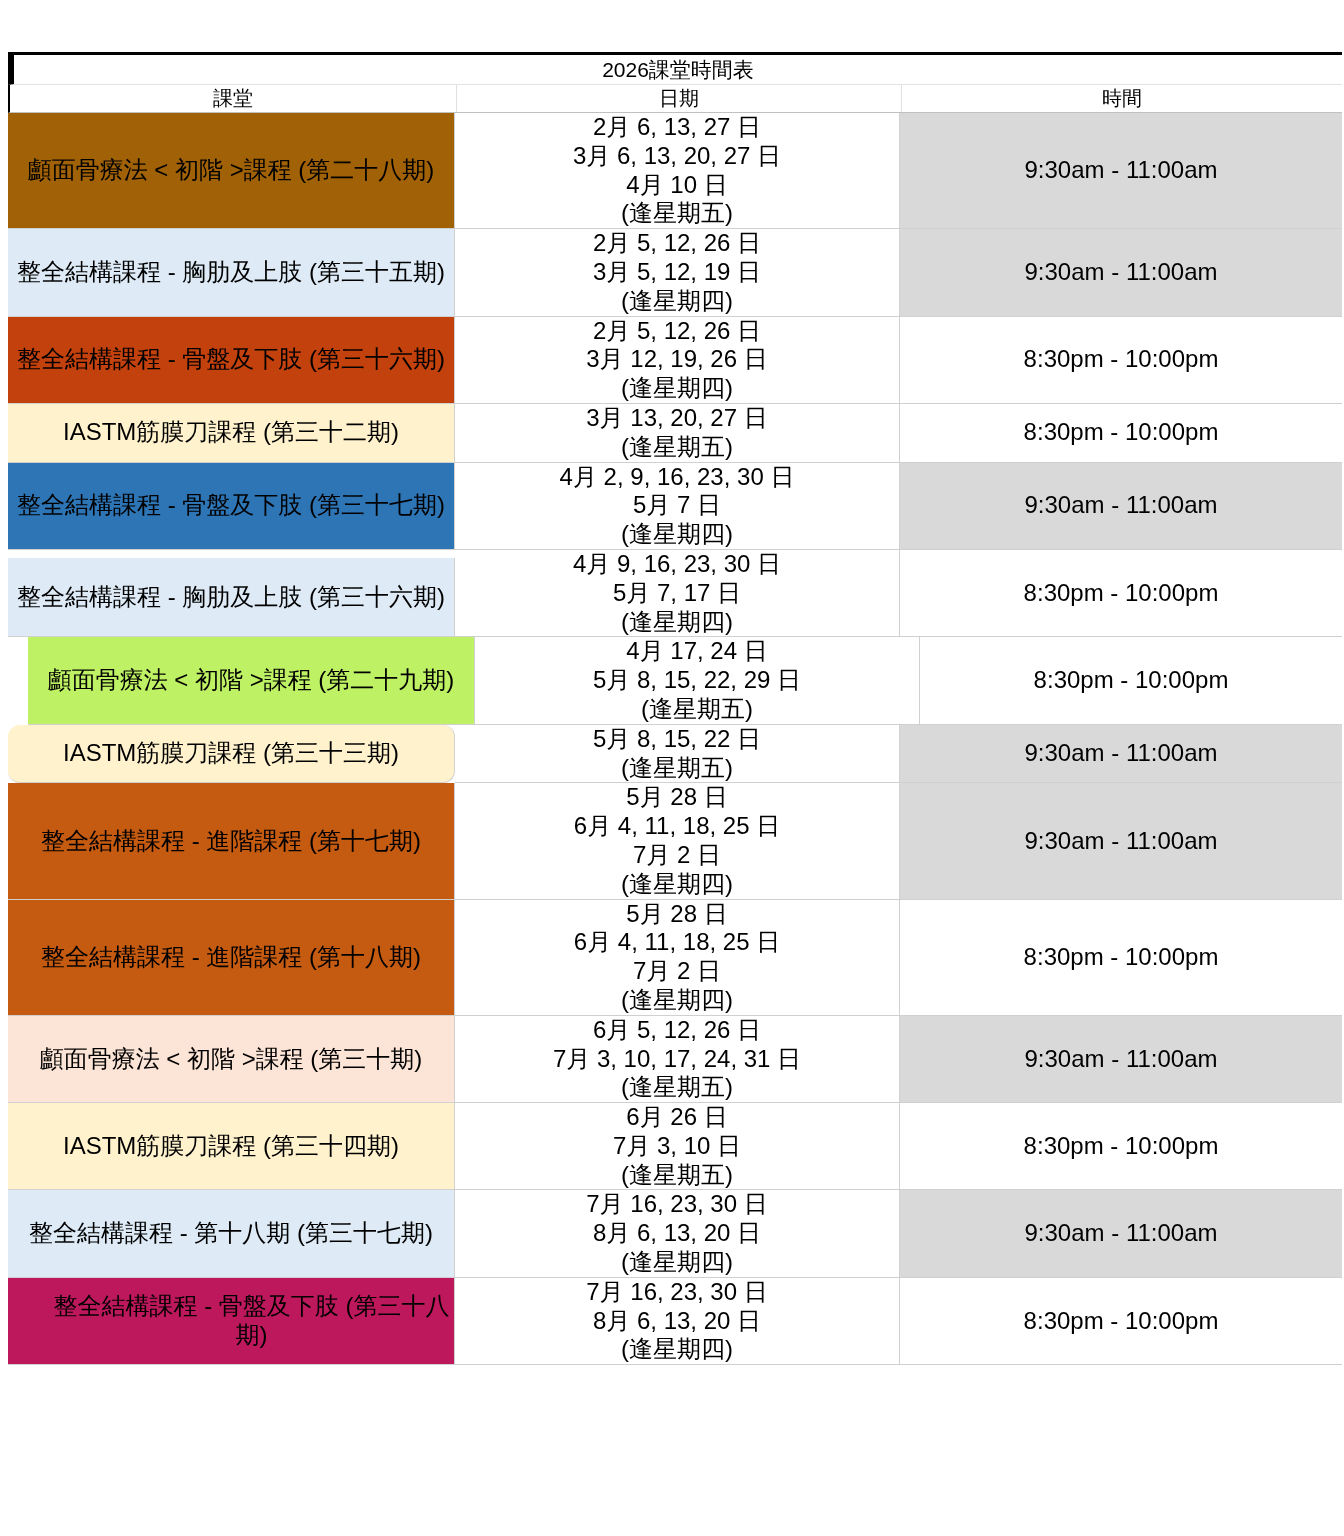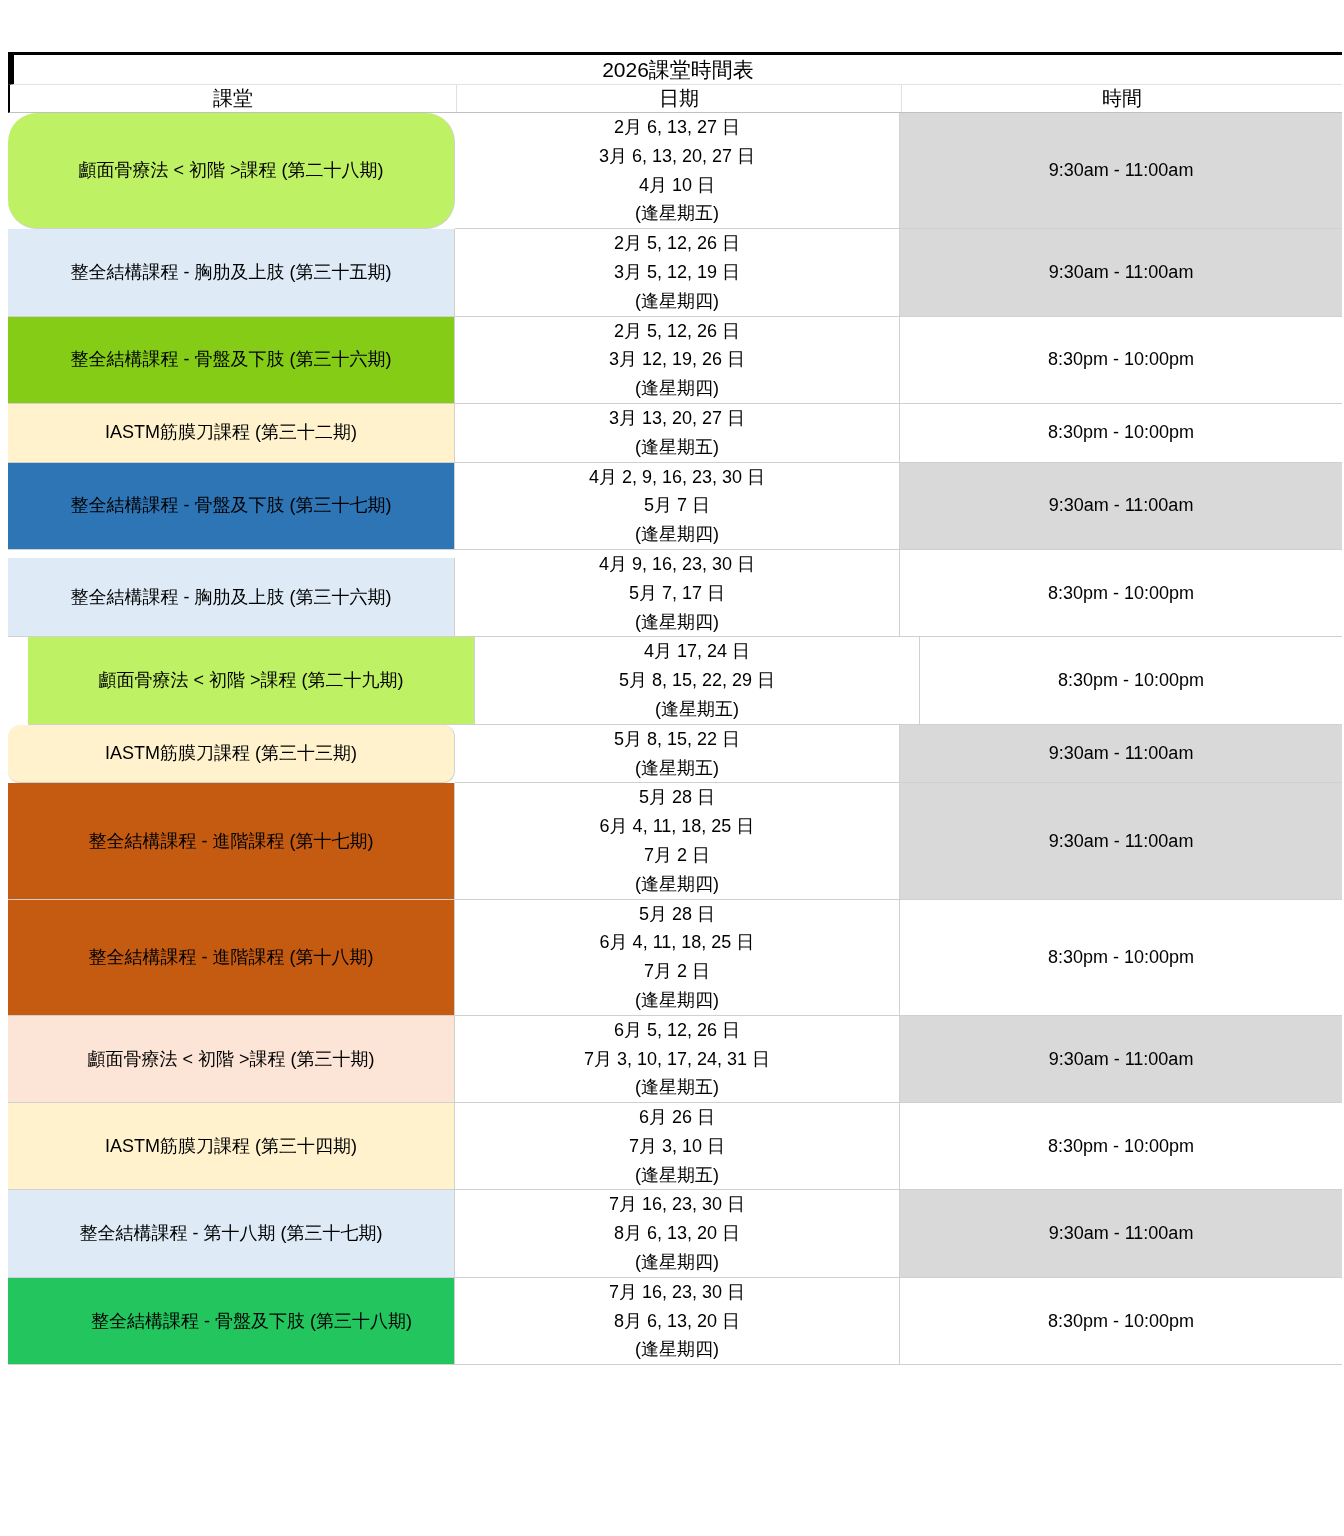--- a/index.html
+++ b/index.html
@@ -36,21 +36,21 @@
     font-size:20px;
     border-right:1px solid #e0e0e0;
   }
   .header-cell:last-child{border-right:none;}
   .row{display:flex;}
   .cell{
     box-sizing:border-box;
     display:flex;flex-direction:column;align-items:center;justify-content:center;
     border-right:1px solid #d0d0d0;
     border-bottom:1px solid #d0d0d0;
-    font-size:18px;
+    font-size:24px;
     line-height:28.8px;
     text-align:center;
   }
   .cell:last-child{border-right:none;}
   .col-class{width:447px;}
   .col-date{width:445px;}
   .col-time{flex:1;}
   .date-line{line-height:28.8px;}
 </style>
 </head>
@@ -60,42 +60,42 @@
   <div class="title-row">2026課堂時間表</div>
 
   <div class="header-row">
     <div class="header-cell col-class">課堂</div>
     <div class="header-cell col-date">日期</div>
     <div class="header-cell col-time">時間</div>
   </div>
 
   <div id="rows">
   <div class="row">
-    <div class="cell col-class" style="background: #bef264; border-radius: 29px;">顱面骨療法 &lt; 初階 &gt;課程 (第二十八期)</div>
+    <div class="cell col-class" style="background: #a16207;">顱面骨療法 &lt; 初階 &gt;課程 (第二十八期)</div>
     <div class="cell col-date">
           <div class="date-line">2月 6, 13, 27 日</div>
           <div class="date-line">3月 6, 13, 20, 27 日</div>
           <div class="date-line">4月 10 日</div>
           <div class="date-line">(逢星期五)</div>
         </div>
     <div class="cell col-time" style="background: rgb(217, 217, 217);">9:30am - 11:00am</div>
   </div>
 
   <div class="row">
     <div class="cell col-class" style="background: rgb(222, 235, 247);">整全結構課程 - 胸肋及上肢 (第三十五期)</div>
     <div class="cell col-date">
           <div class="date-line">2月 5, 12, 26 日</div>
           <div class="date-line">3月 5, 12, 19 日</div>
           <div class="date-line">(逢星期四)</div>
         </div>
     <div class="cell col-time" style="background: rgb(217, 217, 217);">9:30am - 11:00am</div>
   </div>
 
   <div class="row">
-    <div class="cell col-class" style="background: #84cc16;">整全結構課程 - 骨盤及下肢 (第三十六期)</div>
+    <div class="cell col-class" style="background: #c2410c;">整全結構課程 - 骨盤及下肢 (第三十六期)</div>
     <div class="cell col-date">
           <div class="date-line">2月 5, 12, 26 日</div>
           <div class="date-line">3月 12, 19, 26 日</div>
           <div class="date-line">(逢星期四)</div>
         </div>
     <div class="cell col-time" style="background: rgb(255, 255, 255);">8:30pm - 10:00pm</div>
   </div>
 
   <div class="row">
     <div class="cell col-class" style="background: rgb(255, 242, 204);">IASTM筋膜刀課程 (第三十二期)</div>
@@ -191,21 +191,21 @@
     <div class="cell col-class" style="background: rgb(222, 235, 247);">整全結構課程 - 第十八期 (第三十七期)</div>
     <div class="cell col-date">
           <div class="date-line">7月 16, 23, 30 日</div>
           <div class="date-line">8月 6, 13, 20 日</div>
           <div class="date-line">(逢星期四)</div>
         </div>
     <div class="cell col-time" style="background: rgb(217, 217, 217);">9:30am - 11:00am</div>
   </div>
 
   <div class="row">
-    <div class="cell col-class" style="background: #22c55e; padding-left: 41px;">整全結構課程 - 骨盤及下肢 (第三十八期)</div>
+    <div class="cell col-class" style="background: #be185d; padding-left: 41px;">整全結構課程 - 骨盤及下肢 (第三十八期)</div>
     <div class="cell col-date">
           <div class="date-line">7月 16, 23, 30 日</div>
           <div class="date-line">8月 6, 13, 20 日</div>
           <div class="date-line">(逢星期四)</div>
         </div>
     <div class="cell col-time" style="background: rgb(255, 255, 255);">8:30pm - 10:00pm</div>
   </div>
 </div>
 </div>
 

